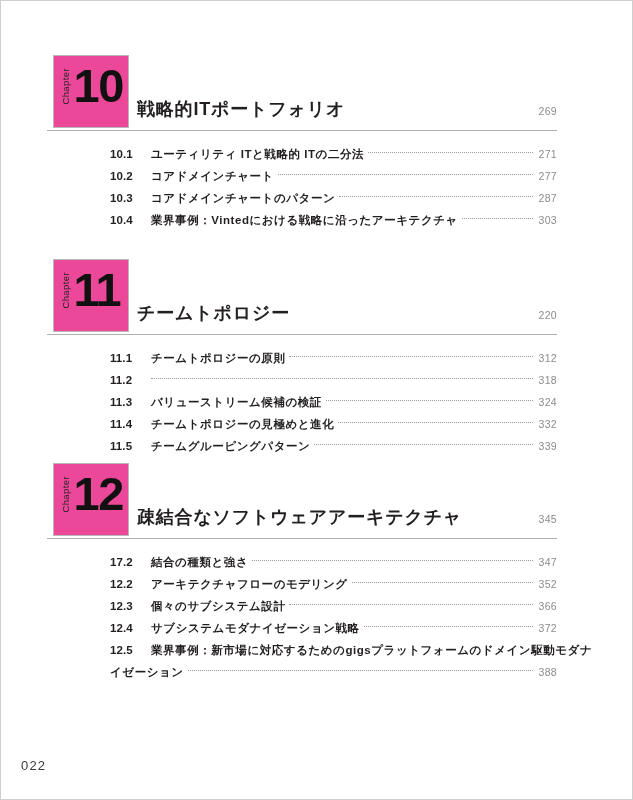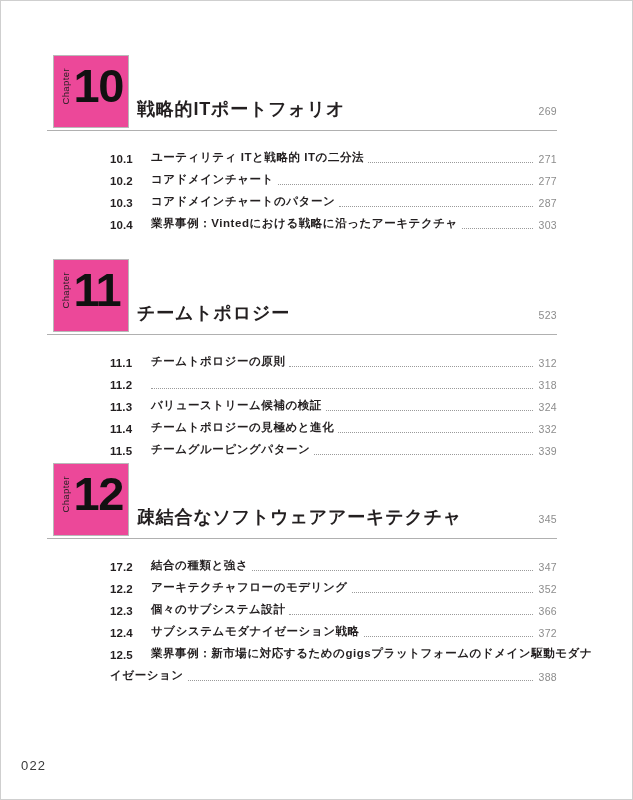--- a/index.html
+++ b/index.html
@@ -107,21 +107,21 @@
     background: #b0b0b0;
   }
 
   
   .sections {
     margin-top: 12px;
     padding-left: 63px;
   }
   .section-row {
     display: flex;
-    align-items: flex-end;
+    align-items: center;
     height: 22px;
     white-space: nowrap;
   }
   .section-num {
     font-size: 11.5px;
     font-weight: 700;
     color: #231f20;
     width: 41px;
     flex: 0 0 41px;
     letter-spacing: 0.1px;
@@ -211,21 +211,21 @@
     </div>
 
     <div class="chapter-group" style="top:258px">
       <div class="chapter-head">
         <div class="chapter-badge">
           <span class="chapter-word">Chapter</span>
           <span class="chapter-num">11</span>
         </div>
         <div class="chapter-titlerow">
           <span class="chapter-title">チームトポロジー</span>
-          <span class="chapter-page">523</span>
+          <span class="chapter-page">220</span>
         </div>
         <div class="chapter-rule"></div>
       </div>
       <div class="sections">
         <div class="section-row">
           <span class="section-num">11.1</span>
           <span class="section-title">チームトポロジーの原則</span>
           <span class="leader"></span>
           <span class="section-page">312</span>
         </div>

